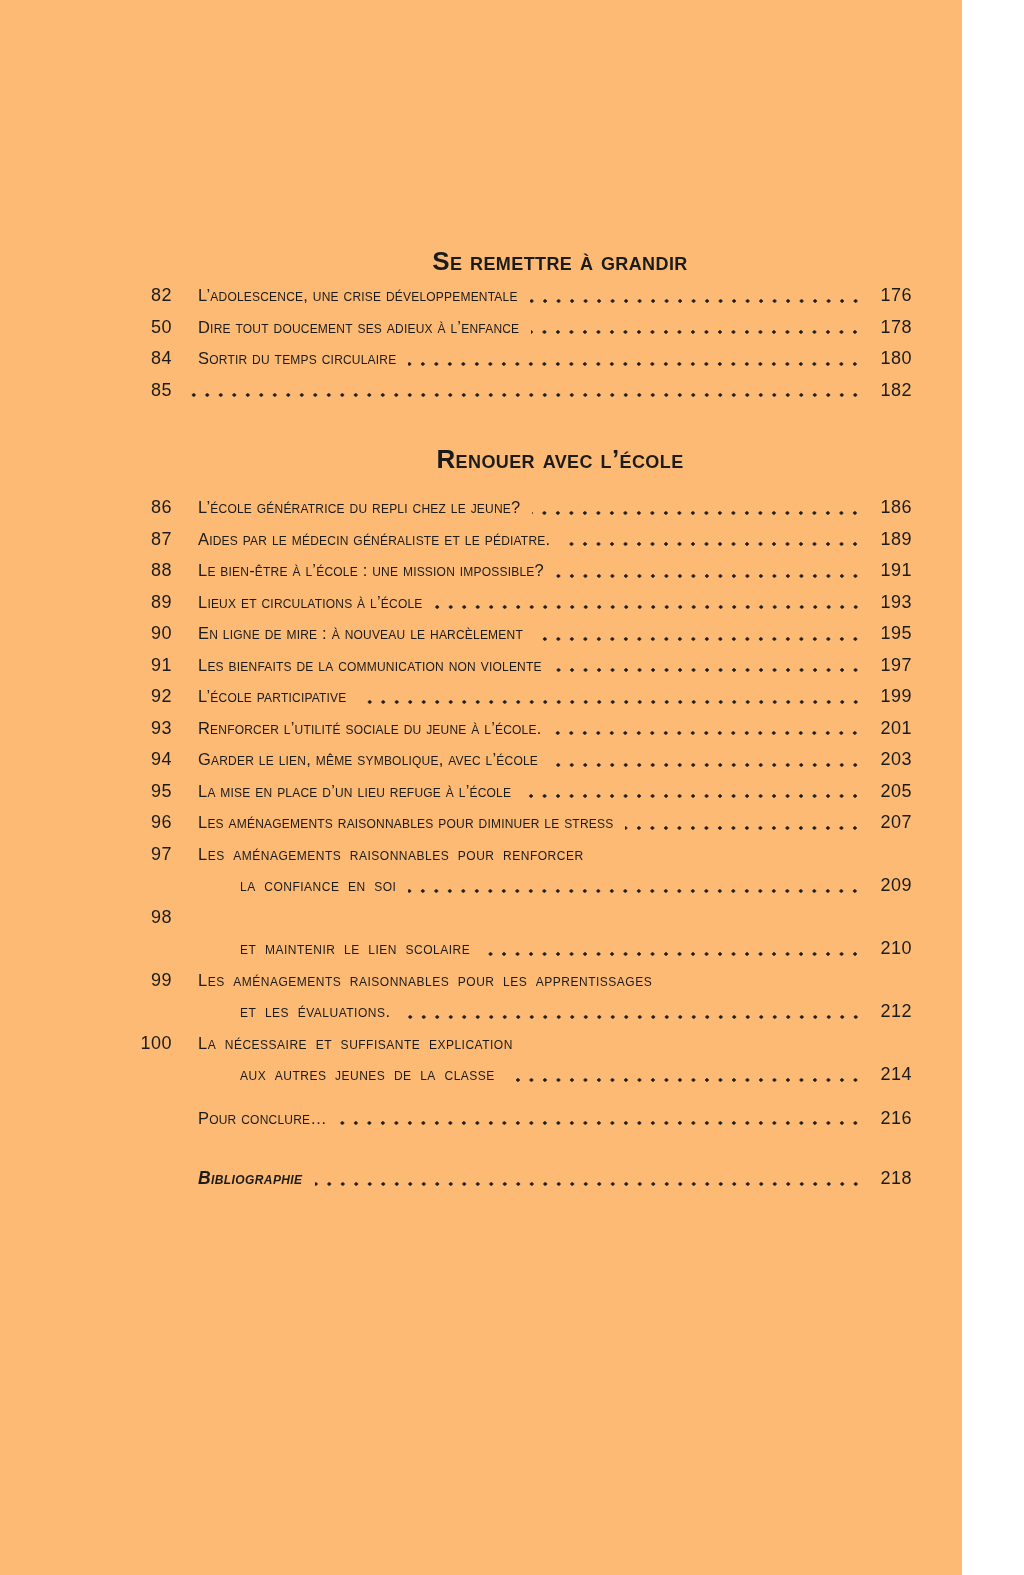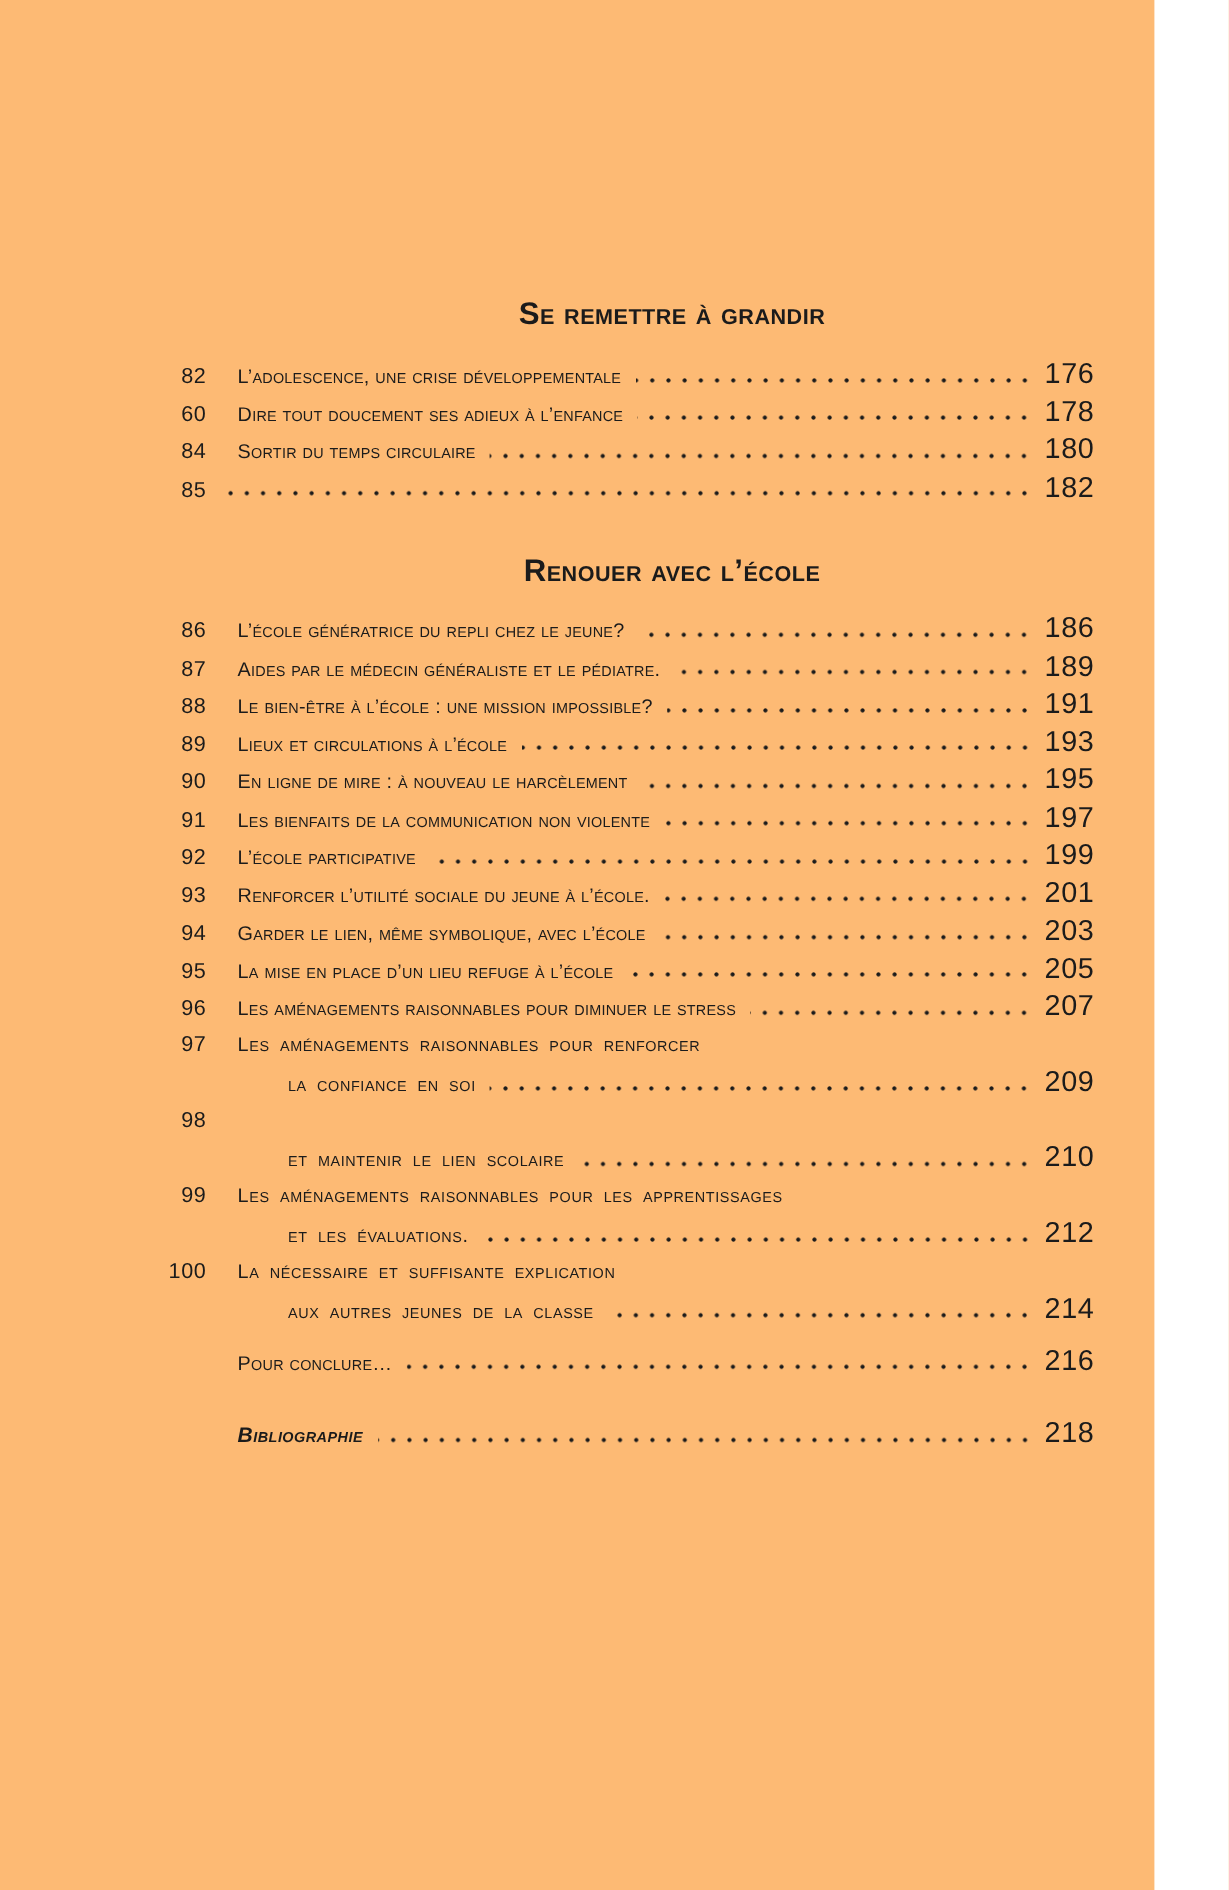--- a/index.html
+++ b/index.html
@@ -18,21 +18,21 @@
     text-align:center;
     font-size:26px; font-weight:700;
     font-variant:small-caps;
     letter-spacing:0.4px;
     line-height:30px;
     white-space:nowrap;
   }
   .h1 { padding-top:246px; }
   .h2 { margin-top:38px; }
 
-  .rows { margin-top:20px; }
+  .rows { margin-top:4px; }
   .rows2 { margin-top:18px; }
 
   .row {
     display:flex; align-items:baseline;
     height:31.5px; line-height:31.5px;
     white-space:nowrap;
   }
   .num {
     flex:0 0 52px; text-align:right;
     font-size:18px; letter-spacing:0.5px;
@@ -50,22 +50,22 @@
     flex:1 1 auto; min-width:14px;
     align-self:flex-end;
     height:4px;
     margin:0 10px 9px 12px;
     background-image:radial-gradient(circle, #1b1b1b 1.4px, transparent 2px);
     background-size:13.5px 4px;
     background-repeat:repeat-x;
     background-position:right bottom;
   }
   .pagenum {
-    flex:0 0 auto; min-width:40px; 
-    font-size:24px; letter-spacing:0.5px;
+    flex:0 0 auto; min-width:40px; text-align:right;
+    font-size:18px; letter-spacing:0.5px;
   }
 
   .footer1 { margin-top:12px; }
   .footer2 { margin-top:29px; }
   .row.biblio .title { font-weight:700; font-style:italic; font-size:17.5px; letter-spacing:0.4px; }
 </style>
 </head>
 <body>
 
 <div class="page">
@@ -74,21 +74,21 @@
     <div class="heading h1">Se remettre à grandir</div>
 
     <div class="rows">
       <div class="row">
         <span class="num">82</span>
         <span class="title">L’adolescence, une crise développementale</span>
         <span class="leader"></span>
         <span class="pagenum">176</span>
       </div>
       <div class="row">
-        <span class="num">60</span>
+        <span class="num">50</span>
         <span class="title">Dire tout doucement ses adieux à l’enfance</span>
         <span class="leader"></span>
         <span class="pagenum">178</span>
       </div>
       <div class="row">
         <span class="num">84</span>
         <span class="title">Sortir du temps circulaire</span>
         <span class="leader"></span>
         <span class="pagenum">180</span>
       </div>

